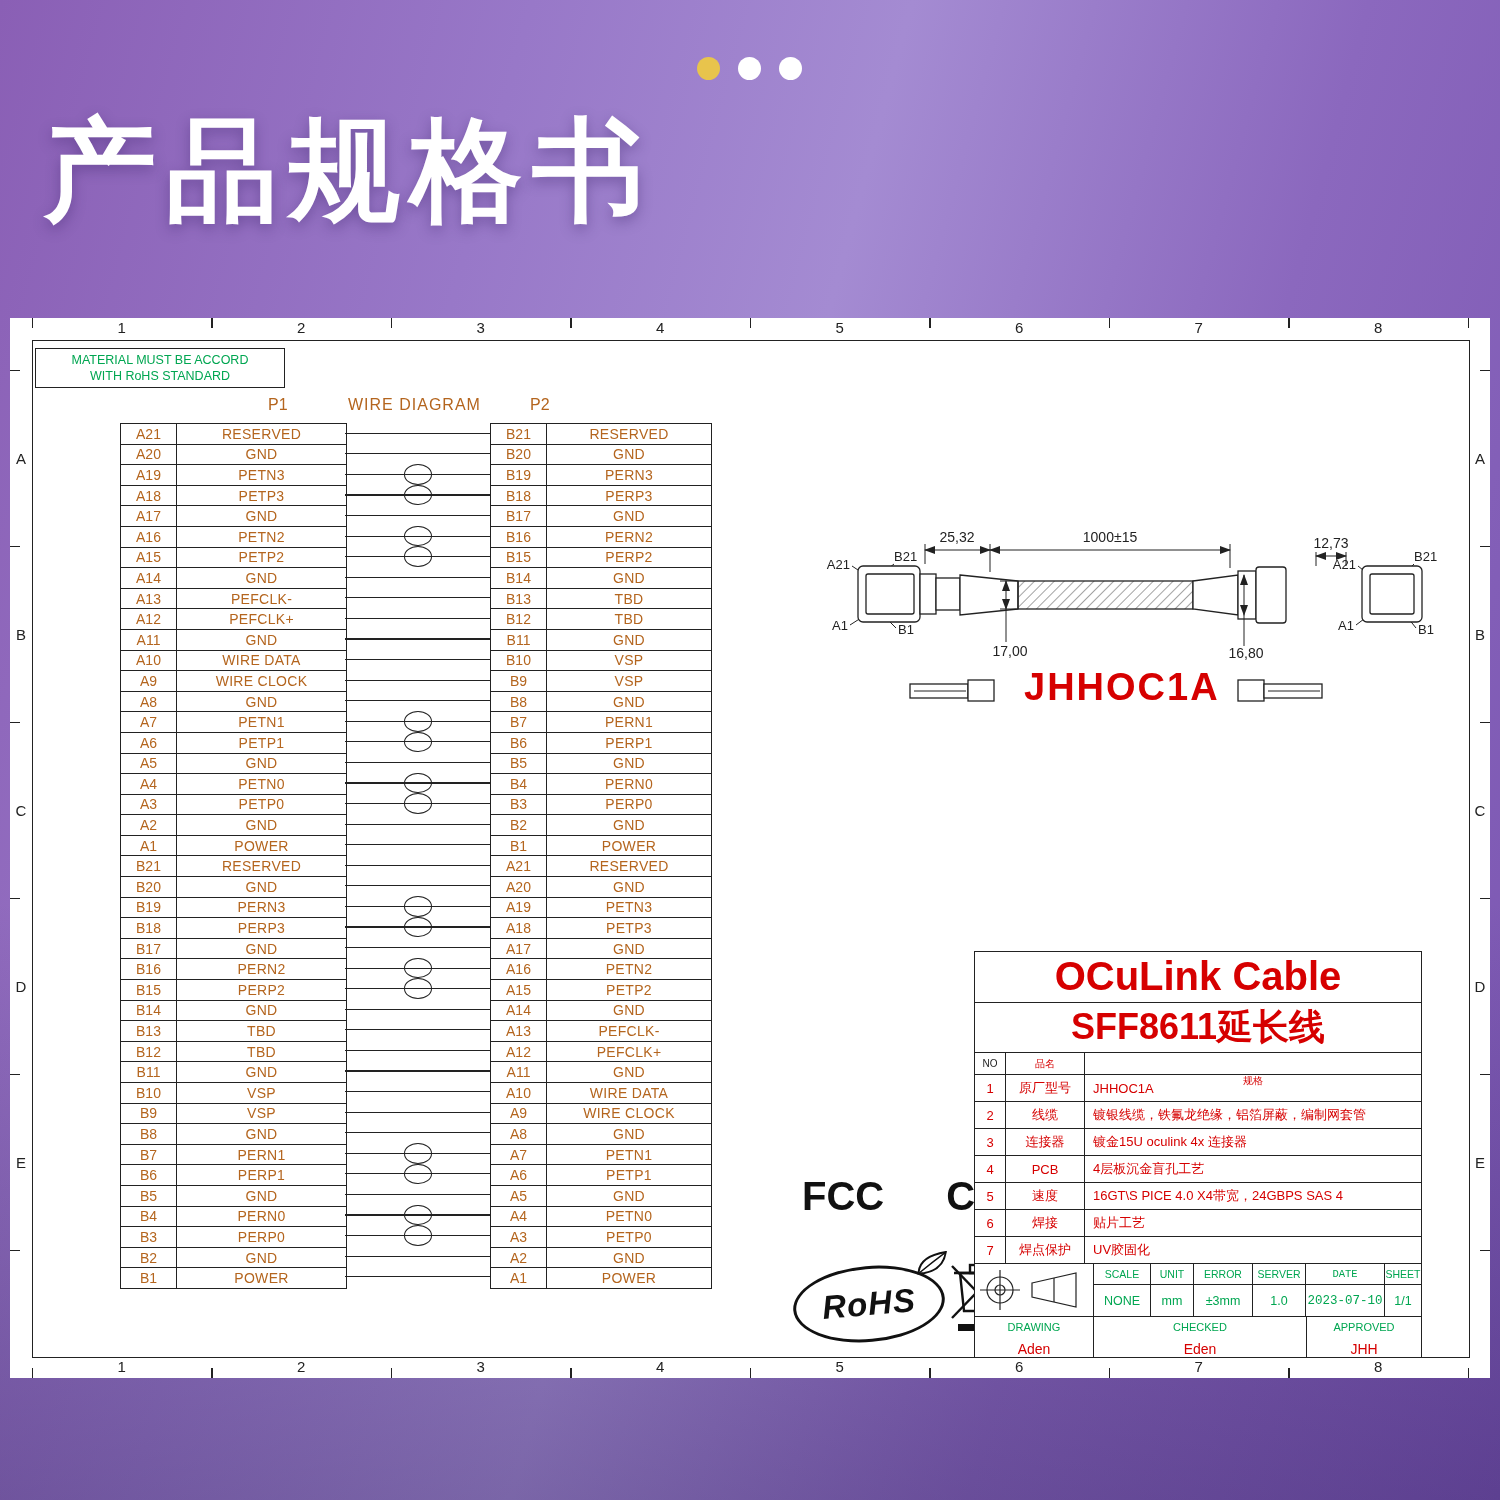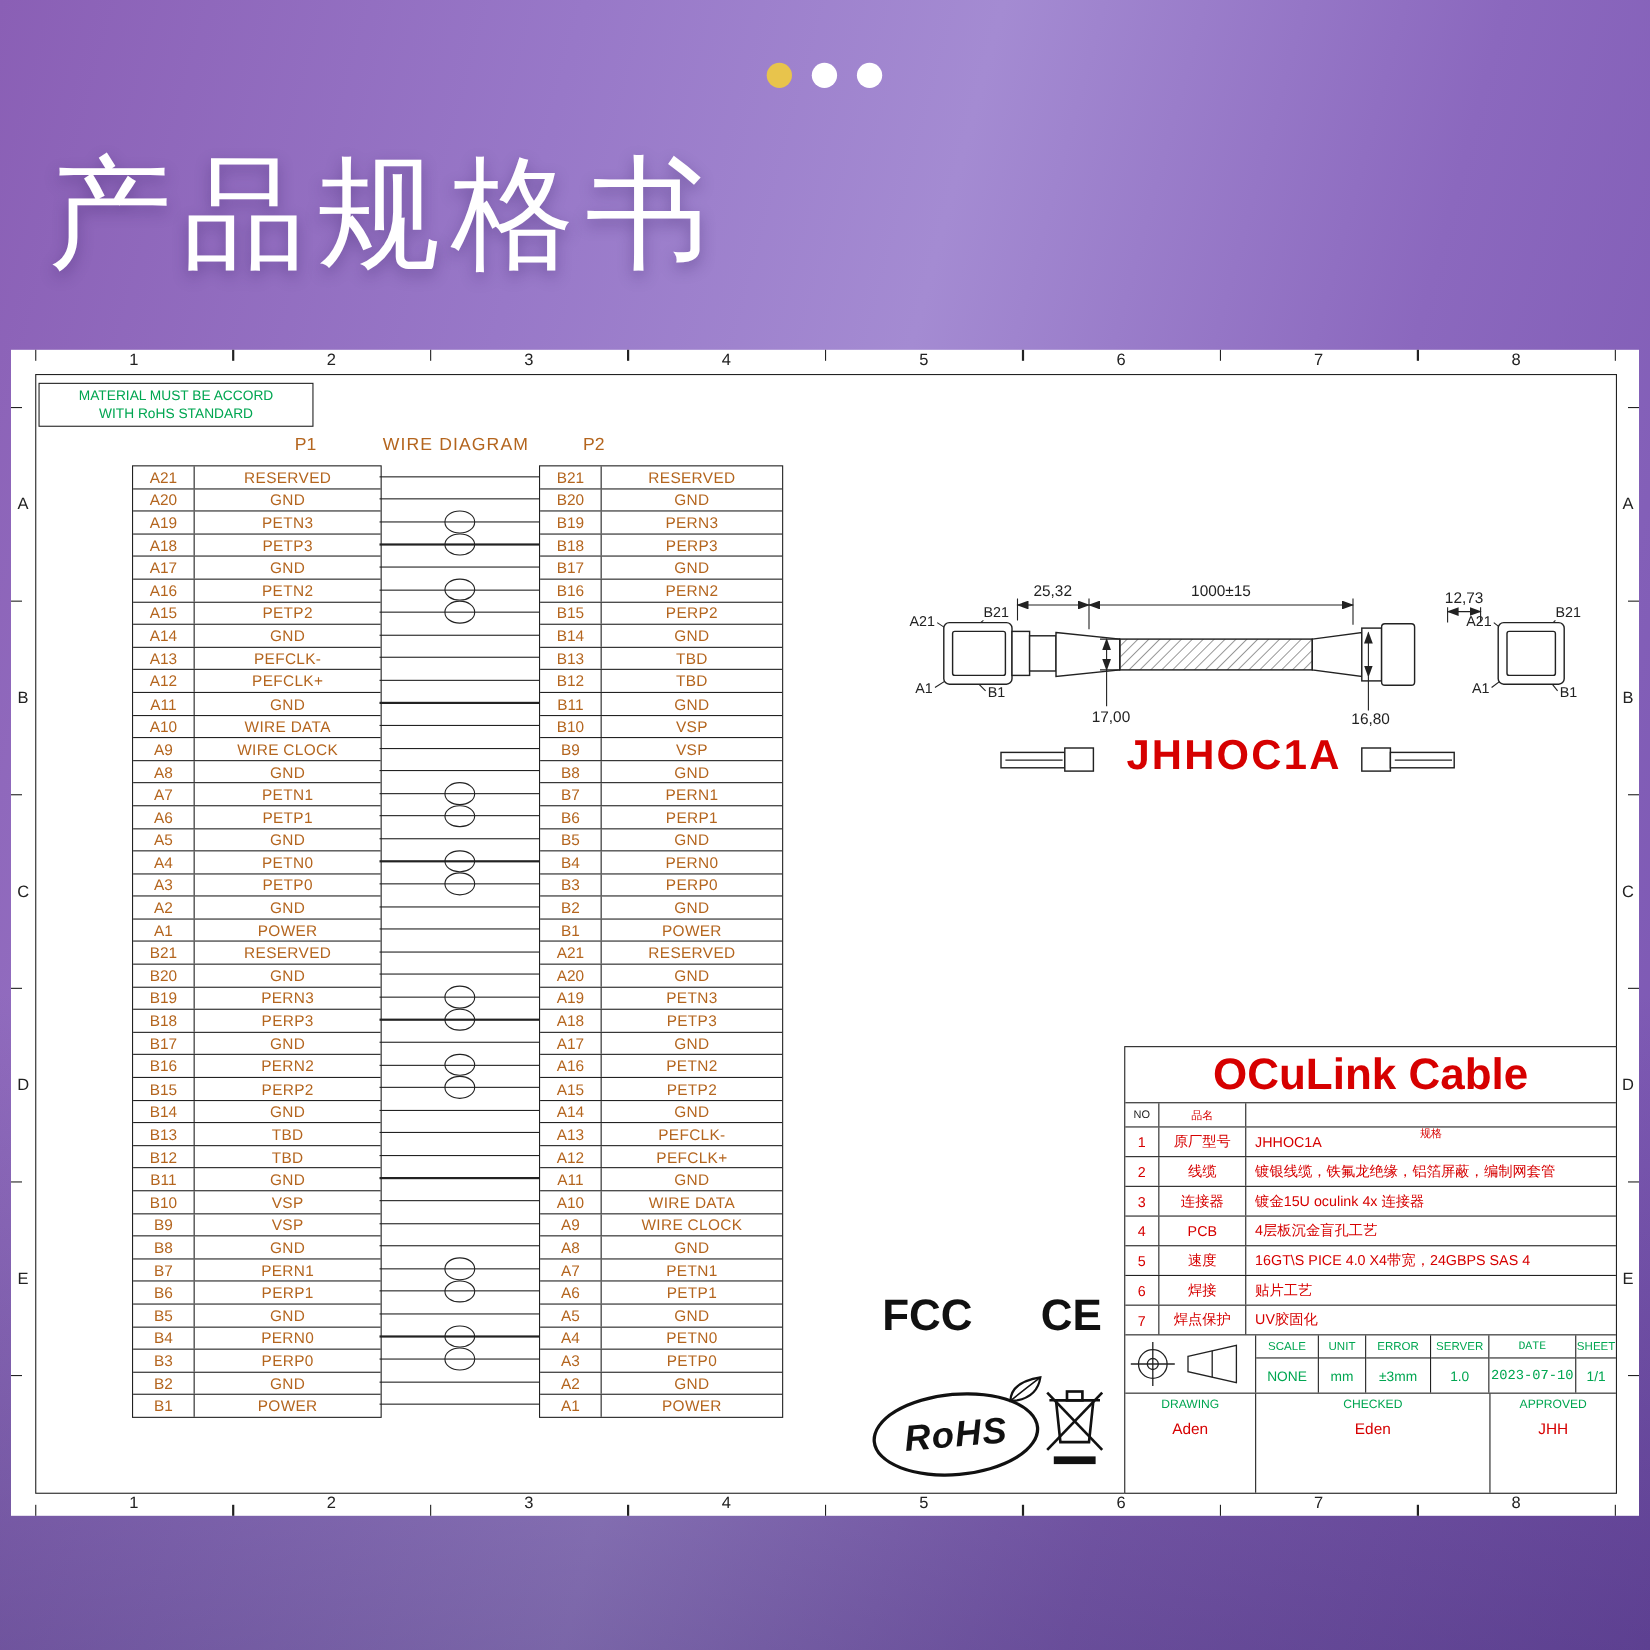--- a/index.html
+++ b/index.html
@@ -4,21 +4,21 @@
 <style>
   html,body{margin:0;padding:0;}
   body{width:1500px;height:1500px;font-family:"Liberation Sans",sans-serif;}
   .page{position:relative;width:1500px;height:1500px;overflow:hidden;
     background-image:
       linear-gradient(180deg, rgba(20,10,60,0) 60%, rgba(25,15,70,0.30) 100%),
       linear-gradient(105deg,#8a5fb5 0%,#9878c8 28%,#a48bd2 48%,#8b68be 72%,#7a55b1 100%);}
   .dots{position:absolute;top:57px;left:697px;display:flex;gap:18px;}
   .dot{width:23px;height:23px;border-radius:50%;background:#fff;}
   .dot.gold{background:var(--gold,#e8c44c);}
-  .page-title{position:absolute;left:44px;top:120px;margin:0;font-size:112px;font-weight:400;color:#fff;letter-spacing:10px;text-shadow:0 5px 14px rgba(50,25,95,.35);}
+  .page-title{position:absolute;left:44px;top:96px;margin:0;font-size:112px;font-weight:700;color:#fff;letter-spacing:10px;text-shadow:0 5px 14px rgba(50,25,95,.35);}
   .sheet{position:absolute;left:10px;top:318px;width:1480px;height:1060px;background:#fff;color:#222;}
   .frame{position:absolute;left:22px;top:22px;width:1436px;height:1016px;border:1.6px solid #222;}
   .ruler-num{position:absolute;text-align:center;font-size:15px;color:#222;}
   .ruler-letter{position:absolute;width:18px;display:flex;align-items:center;justify-content:center;font-size:15px;color:#222;}
   .tick{position:absolute;background:#222;}
   .tick.v{width:1.5px;height:10px;}
   .tick.h{width:10px;height:1.5px;}
   .material-note{position:absolute;left:25px;top:30px;width:248px;height:38px;border:1.3px solid #222;display:flex;flex-direction:column;align-items:center;justify-content:center;color:var(--green,#00a651);font-size:12.5px;line-height:16px;}
   .wd-header{position:absolute;top:78px;color:var(--pin_text,#b4651e);font-size:16px;}
   .wd-header.p1{left:258px;}
@@ -38,21 +38,21 @@
   #cable-svg .thin{stroke:#222;stroke-width:1;fill:none;}
   #cable-svg text{font-family:"Liberation Sans",sans-serif;}
   #cable-svg .lbl{font-size:13px;fill:#222;}
   #cable-svg .dim{font-size:14px;fill:#222;}
   .model-label{position:absolute;left:1014px;top:348px;font-size:38px;font-weight:bold;color:var(--red,#d60000);letter-spacing:2px;}
   .fcc-ce{position:absolute;left:792px;top:856px;display:flex;gap:62px;font-size:40px;font-weight:bold;color:#111;text-align:right;}
   .rohs{position:absolute;left:783px;top:948px;width:146px;height:70px;border:3.5px solid #111;border-radius:50%;display:flex;align-items:center;justify-content:center;transform:rotate(-5deg);background:#fff;}
   .rohs-text{font-size:33px;font-weight:bold;font-style:italic;color:#111;letter-spacing:1px;}
   .leaf{position:absolute;right:-12px;top:-15px;}
   .weee{position:absolute;left:936px;top:928px;}
-  .title-block{position:absolute;left:1012px;top:633px;width:446px;height:405px;border:1.6px solid #222;display:flex;flex-direction:column;background:#fff;}
+  .title-block{position:absolute;left:964px;top:633px;width:446px;height:405px;border:1.6px solid #222;display:flex;flex-direction:column;background:#fff;}
   .tb-title1{height:50px;border-bottom:1.3px solid #222;display:flex;align-items:center;justify-content:center;font-size:40px;font-weight:bold;color:var(--red,#d60000);}
   .tb-title2{height:50px;border-bottom:1.3px solid #222;display:flex;align-items:center;justify-content:center;font-size:36px;font-weight:bold;color:var(--red,#d60000);}
   .spec-header{height:21px;display:flex;border-bottom:1px solid #222;font-size:10px;}
   .spec-header .spec-no{color:#222;}
   .spec-header .spec-val{justify-content:center;padding-left:0;margin-top:28px;}
   .spec-row{height:26px;display:flex;border-bottom:1px solid #222;font-size:13px;}
   .spec-no{width:30px;border-right:1px solid #222;display:flex;align-items:center;justify-content:center;color:var(--red,#d60000);}
   .spec-name{width:78px;border-right:1px solid #222;display:flex;align-items:center;justify-content:center;color:var(--red,#d60000);}
   .spec-val{flex:1;display:flex;align-items:center;padding-left:8px;color:var(--red,#d60000);}
   .meta-row{height:52px;display:flex;border-bottom:1px solid #222;}
@@ -602,20 +602,21 @@
         <line x1="8" y1="27" x2="54" y2="27"></line>
         <rect x="24" y="19" width="14" height="8"></rect>
         <line x1="6" y1="20" x2="56" y2="72"></line>
         <line x1="56" y1="20" x2="6" y2="72"></line>
       </g>
       <rect x="12" y="78" width="38" height="7" fill="#111"></rect>
     </svg>
 
     <div class="title-block">
       <div class="tb-title1">OCuLink Cable</div>
+      <div class="tb-title2">SFF8611延长线</div>
       <div class="spec-header">
         <span class="spec-no">NO</span>
         <span class="spec-name">品名</span>
         <span class="spec-val">规格</span>
       </div>
       <div id="spec-rows">
           <div class="spec-row">
             <span class="spec-no">1</span>
             <span class="spec-name">原厂型号</span>
             <span class="spec-val">JHHOC1A</span>

